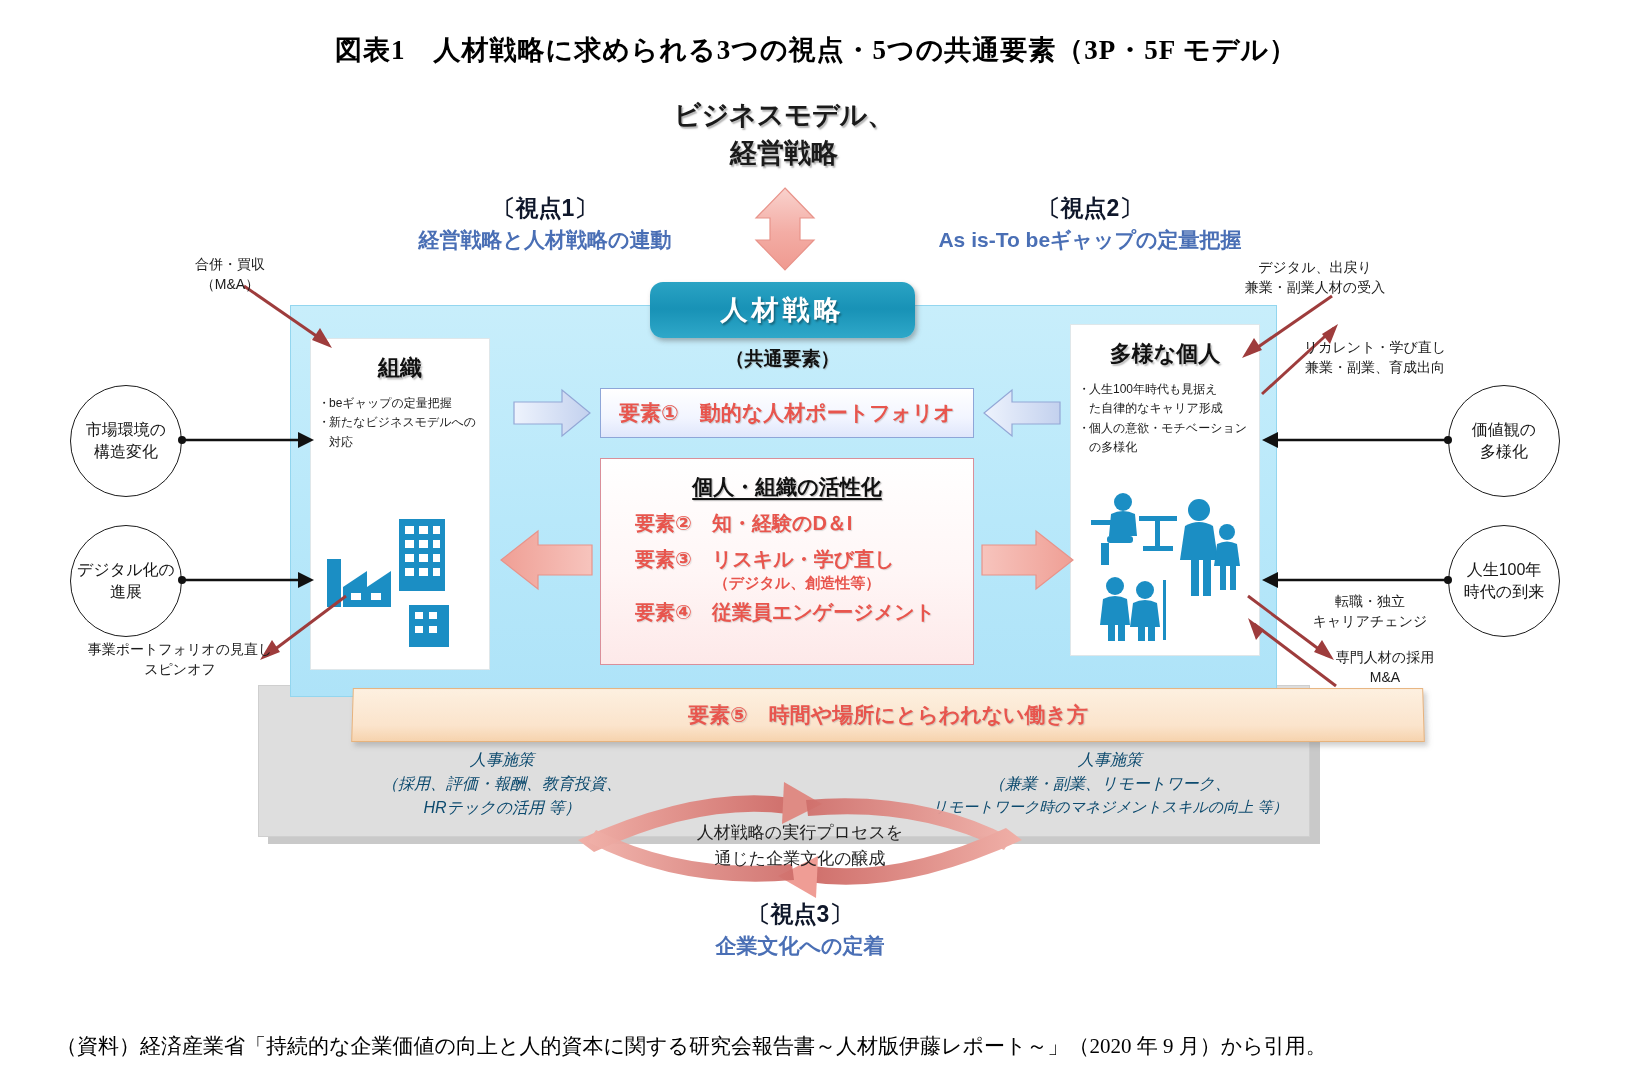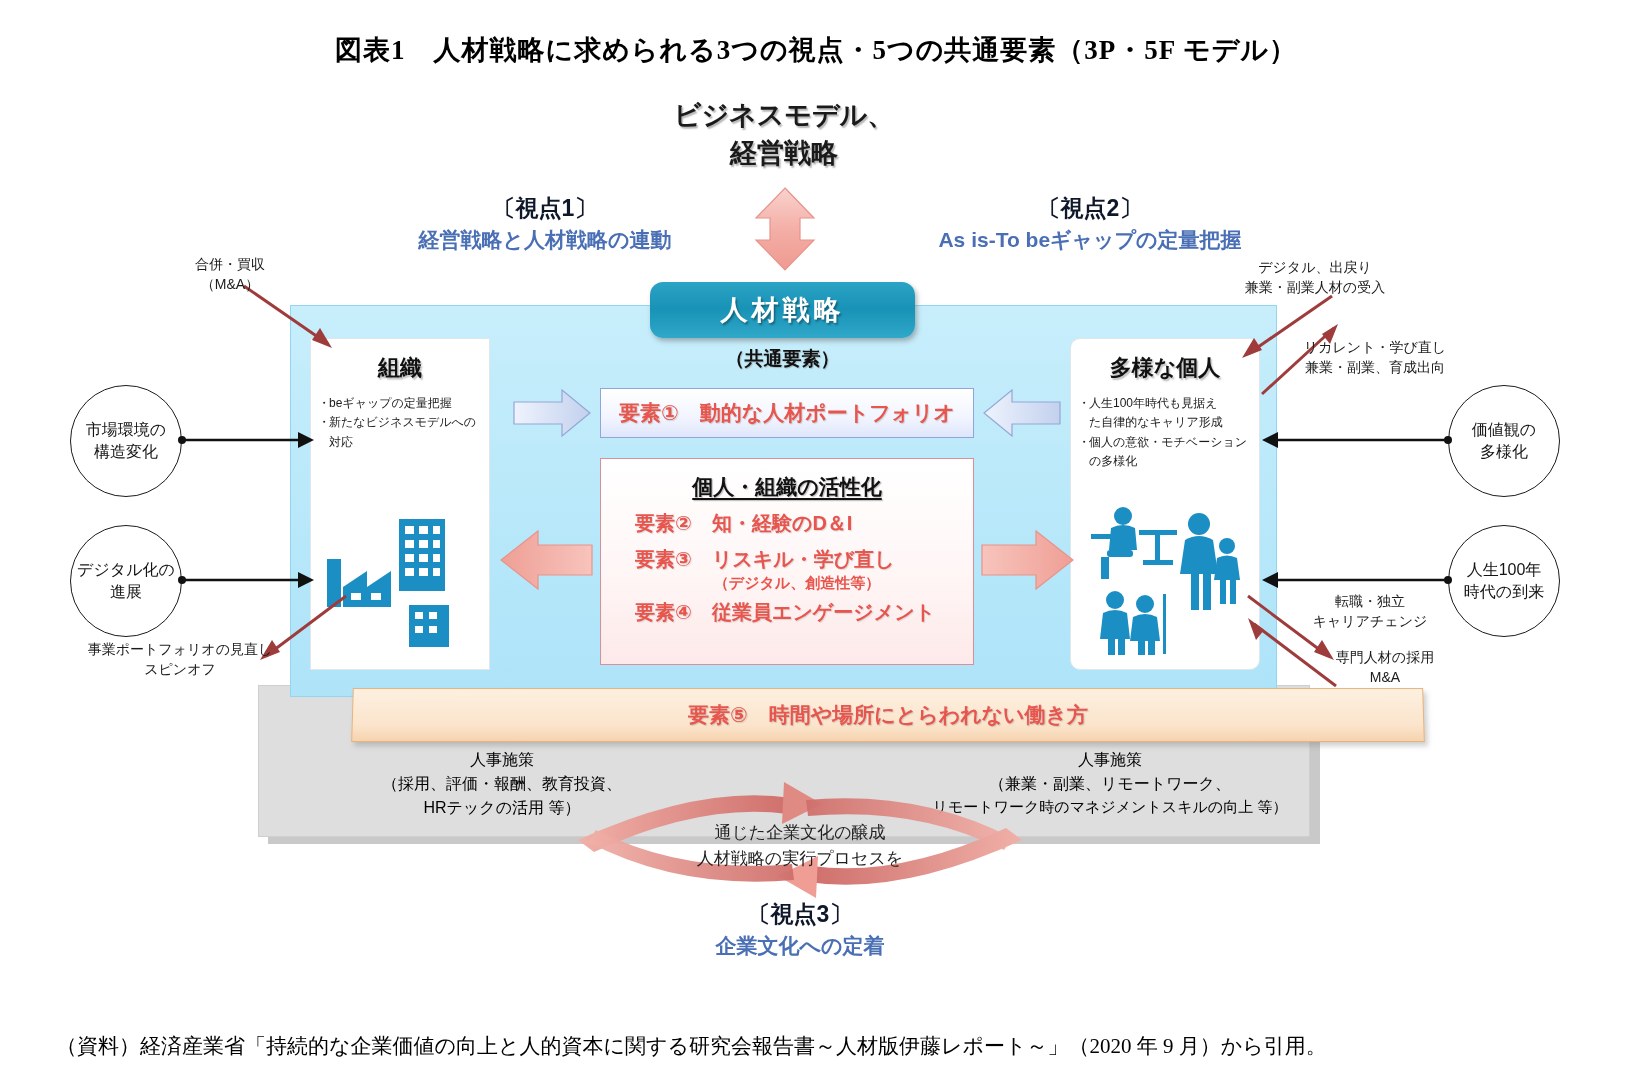--- a/index.html
+++ b/index.html
@@ -43,21 +43,21 @@
     left:258px;top:685px;width:1050px;height:150px;
     background:#dedede;border:1px solid #cfcfcf;
   }
   #grayblock-shadow{
     left:268px;top:692px;width:1052px;height:152px;background:#c9c9c9;
   }
 
   
   .whitecard{background:#ffffff;border:1px solid #dfe7ea;}
   #org-card{left:310px;top:338px;width:178px;height:330px;}
-  #ind-card{left:1070px;top:338px;width:188px;height:330px;border-radius:10px;}
+  #ind-card{left:1070px;top:324px;width:188px;height:330px;}
 
   .card-title{
     text-align:center;font-size:22px;font-weight:700;color:#111;
     text-shadow:1.5px 1.5px 1.5px rgba(130,130,130,.5);
     margin-top:14px;
   }
   .bullets{
     margin:12px 6px 0 8px;font-size:12px;line-height:1.45;color:#1b1b1b;
   }
   .bullets div{margin-bottom:2px;padding-left:10px;position:relative;}
@@ -112,21 +112,21 @@
     background:linear-gradient(180deg,#fdf0e0 0%,#fbe4cc 70%,#f6d3ae 100%);
     border:1px solid #e7b27c;
     transform:perspective(600px) rotateX(2deg);
     box-shadow:3px 4px 5px rgba(120,120,120,.35);
     display:flex;align-items:center;justify-content:center;
   }
   #yoso5 span{font-size:21px;font-weight:700;color:#e8554d;
     text-shadow:1px 1px 1px rgba(160,160,160,.45);}
 
   
-  .hrpolicy{text-align:center;font-size:16px;line-height:1.5;color:#000000;}
+  .hrpolicy{text-align:center;font-size:16px;line-height:1.5;color:#0c4a6e;font-style:italic;}
   .hrpolicy .t{font-weight:400;}
   #hr-left{left:292px;top:748px;width:420px;}
   #hr-right{left:900px;top:748px;width:420px;}
 
   
   #culture-text{
     left:600px;top:820px;width:400px;text-align:center;
     font-size:17px;line-height:1.5;color:#1f1f1f;
   }
   #vp3{left:640px;top:898px;width:320px;text-align:center;}
@@ -367,22 +367,22 @@
     <path d="M18 60 Q140 4 232 18 L228 34 Q142 22 34 72 Z" fill="url(#cyc1)"></path>
     <polygon points="224,2 262,24 222,44" fill="#df8b84"></polygon>
     <path d="M246 20 Q360 10 452 58 L444 70 Q356 26 248 36 Z" fill="url(#cyc2)" opacity="0.95"></path>
 
     <path d="M462 60 Q340 116 248 102 L252 86 Q338 98 446 48 Z" fill="url(#cyc2)"></path>
     <polygon points="256,118 218,96 258,76" fill="#ef9d95"></polygon>
     <path d="M234 100 Q120 110 28 62 L36 50 Q124 94 232 84 Z" fill="url(#cyc1)" opacity="0.95"></path>
   </svg>
 
   <div class="abs" id="culture-text">
+    <div>人材戦略の実行プロセスを</div>
     <div>通じた企業文化の醸成</div>
-    <div>人材戦略の実行プロセスを</div>
   </div>
 
   <div class="abs" id="vp3">
     <div class="viewpoint-label">〔視点3〕</div>
     <div class="viewpoint-main">企業文化への定着</div>
   </div>
 
   <div class="abs circ" id="c-market">
     <div>
       <div>市場環境の</div>

